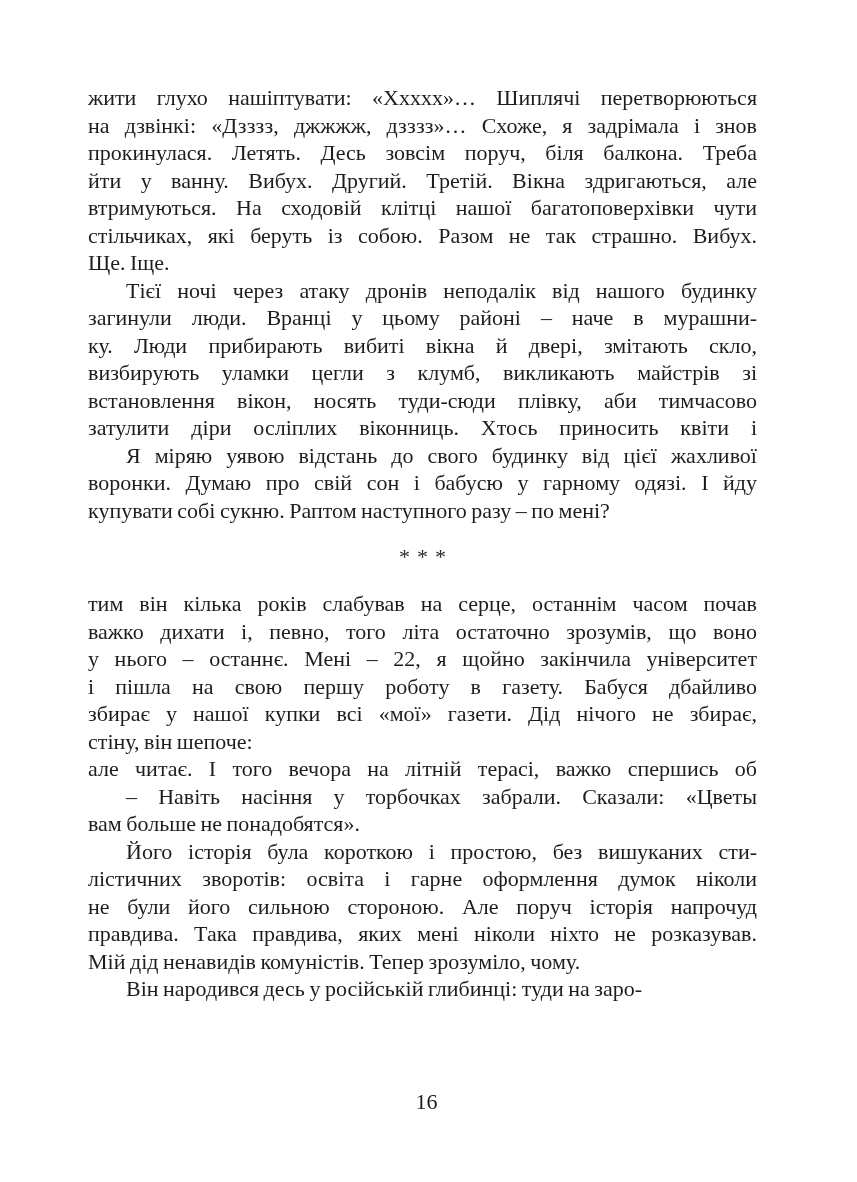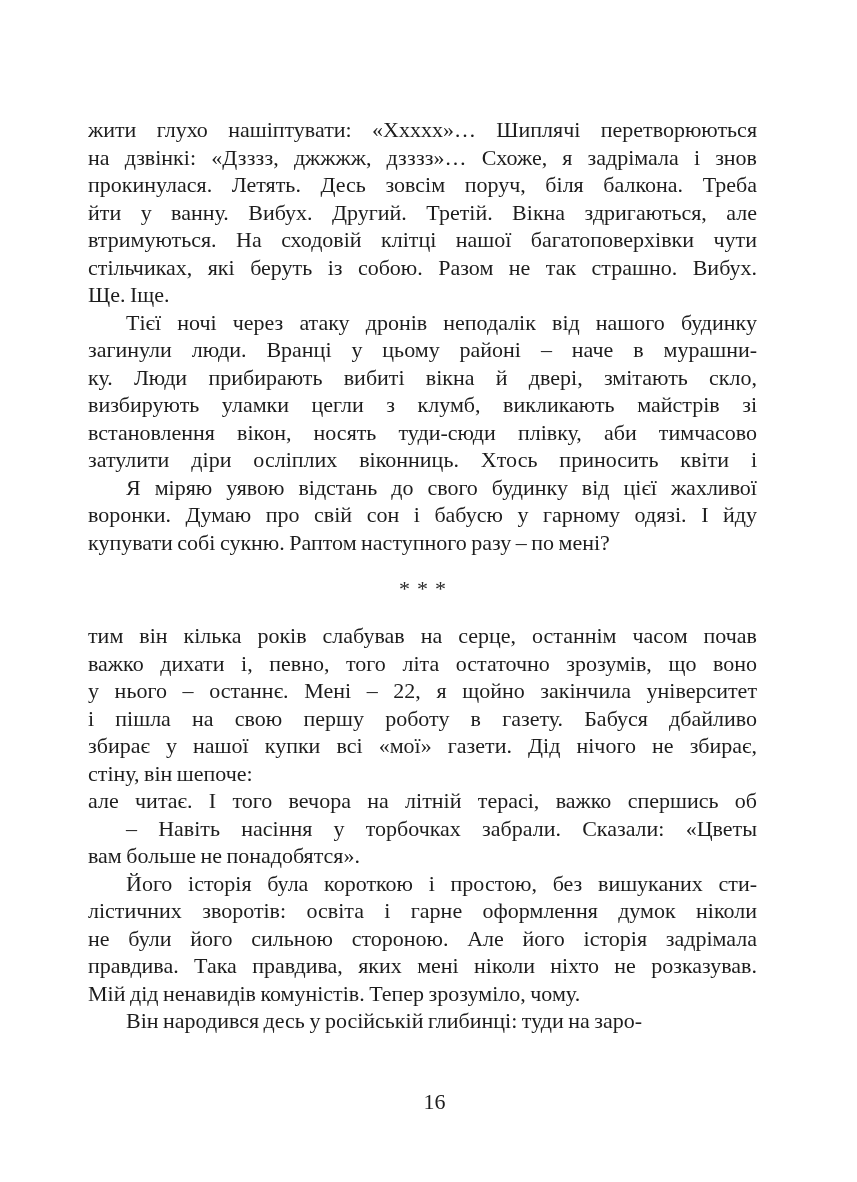--- a/index.html
+++ b/index.html
@@ -15,21 +15,20 @@
     font-family: "Liberation Serif", "DejaVu Serif", serif;
     color: #1d1d1d;
   }
   .text-block {
     position: absolute;
     left: 88px;
     top: 84px;
     width: 669px;
     font-size: 22px;
     word-spacing: -1px;
-    margin-top: 32px;
   }
   .line {
     line-height: 27.5px;
     height: 27.5px;
     text-align: justify;
     text-align-last: justify;
     overflow: hidden;
   }
   .line.last {
     text-align-last: left;
@@ -42,21 +41,21 @@
     display: flex;
     align-items: center;
     justify-content: center;
     font-size: 22px;
     letter-spacing: 7px;
     padding-left: 7px; 
     color: #2a2a2a;
   }
   .page-footer {
     position: absolute;
-    left: 100px;
+    left: 92px;
     top: 1088px;
     width: 669px;
     text-align: center;
     font-size: 22px;
     line-height: 27.5px;
   }
 </style>
 </head>
 <body>
 
@@ -82,19 +81,19 @@
     <div class="line">важко дихати і, певно, того літа остаточно зрозумів, що воно</div>
     <div class="line">у нього – останнє. Мені – 22, я щойно закінчила університет</div>
     <div class="line">і пішла на свою першу роботу в газету. Бабуся дбайливо</div>
     <div class="line">збирає у нашої купки всі «мої» газети. Дід нічого не збирає,</div>
     <div class="line last">стіну, він шепоче:</div>
     <div class="line">але читає. І того вечора на літній терасі, важко спершись об</div>
     <div class="line indent">– Навіть насіння у торбочках забрали. Сказали: «Цветы</div>
     <div class="line last">вам больше не понадобятся».</div>
     <div class="line indent">Його історія була короткою і простою, без вишуканих сти-</div>
     <div class="line">лістичних зворотів: освіта і гарне оформлення думок ніколи</div>
-    <div class="line">не були його сильною стороною. Але його історія задрімала</div>
+    <div class="line">не були його сильною стороною. Але поруч історія напрочуд</div>
     <div class="line">правдива. Така правдива, яких мені ніколи ніхто не розказував.</div>
     <div class="line last">Мій дід ненавидів комуністів. Тепер зрозуміло, чому.</div>
     <div class="line last indent">Він народився десь у російській глибинці: туди на заро-</div>
   </div>
 
 <div class="page-footer">16</div>
 
 </body></html>

